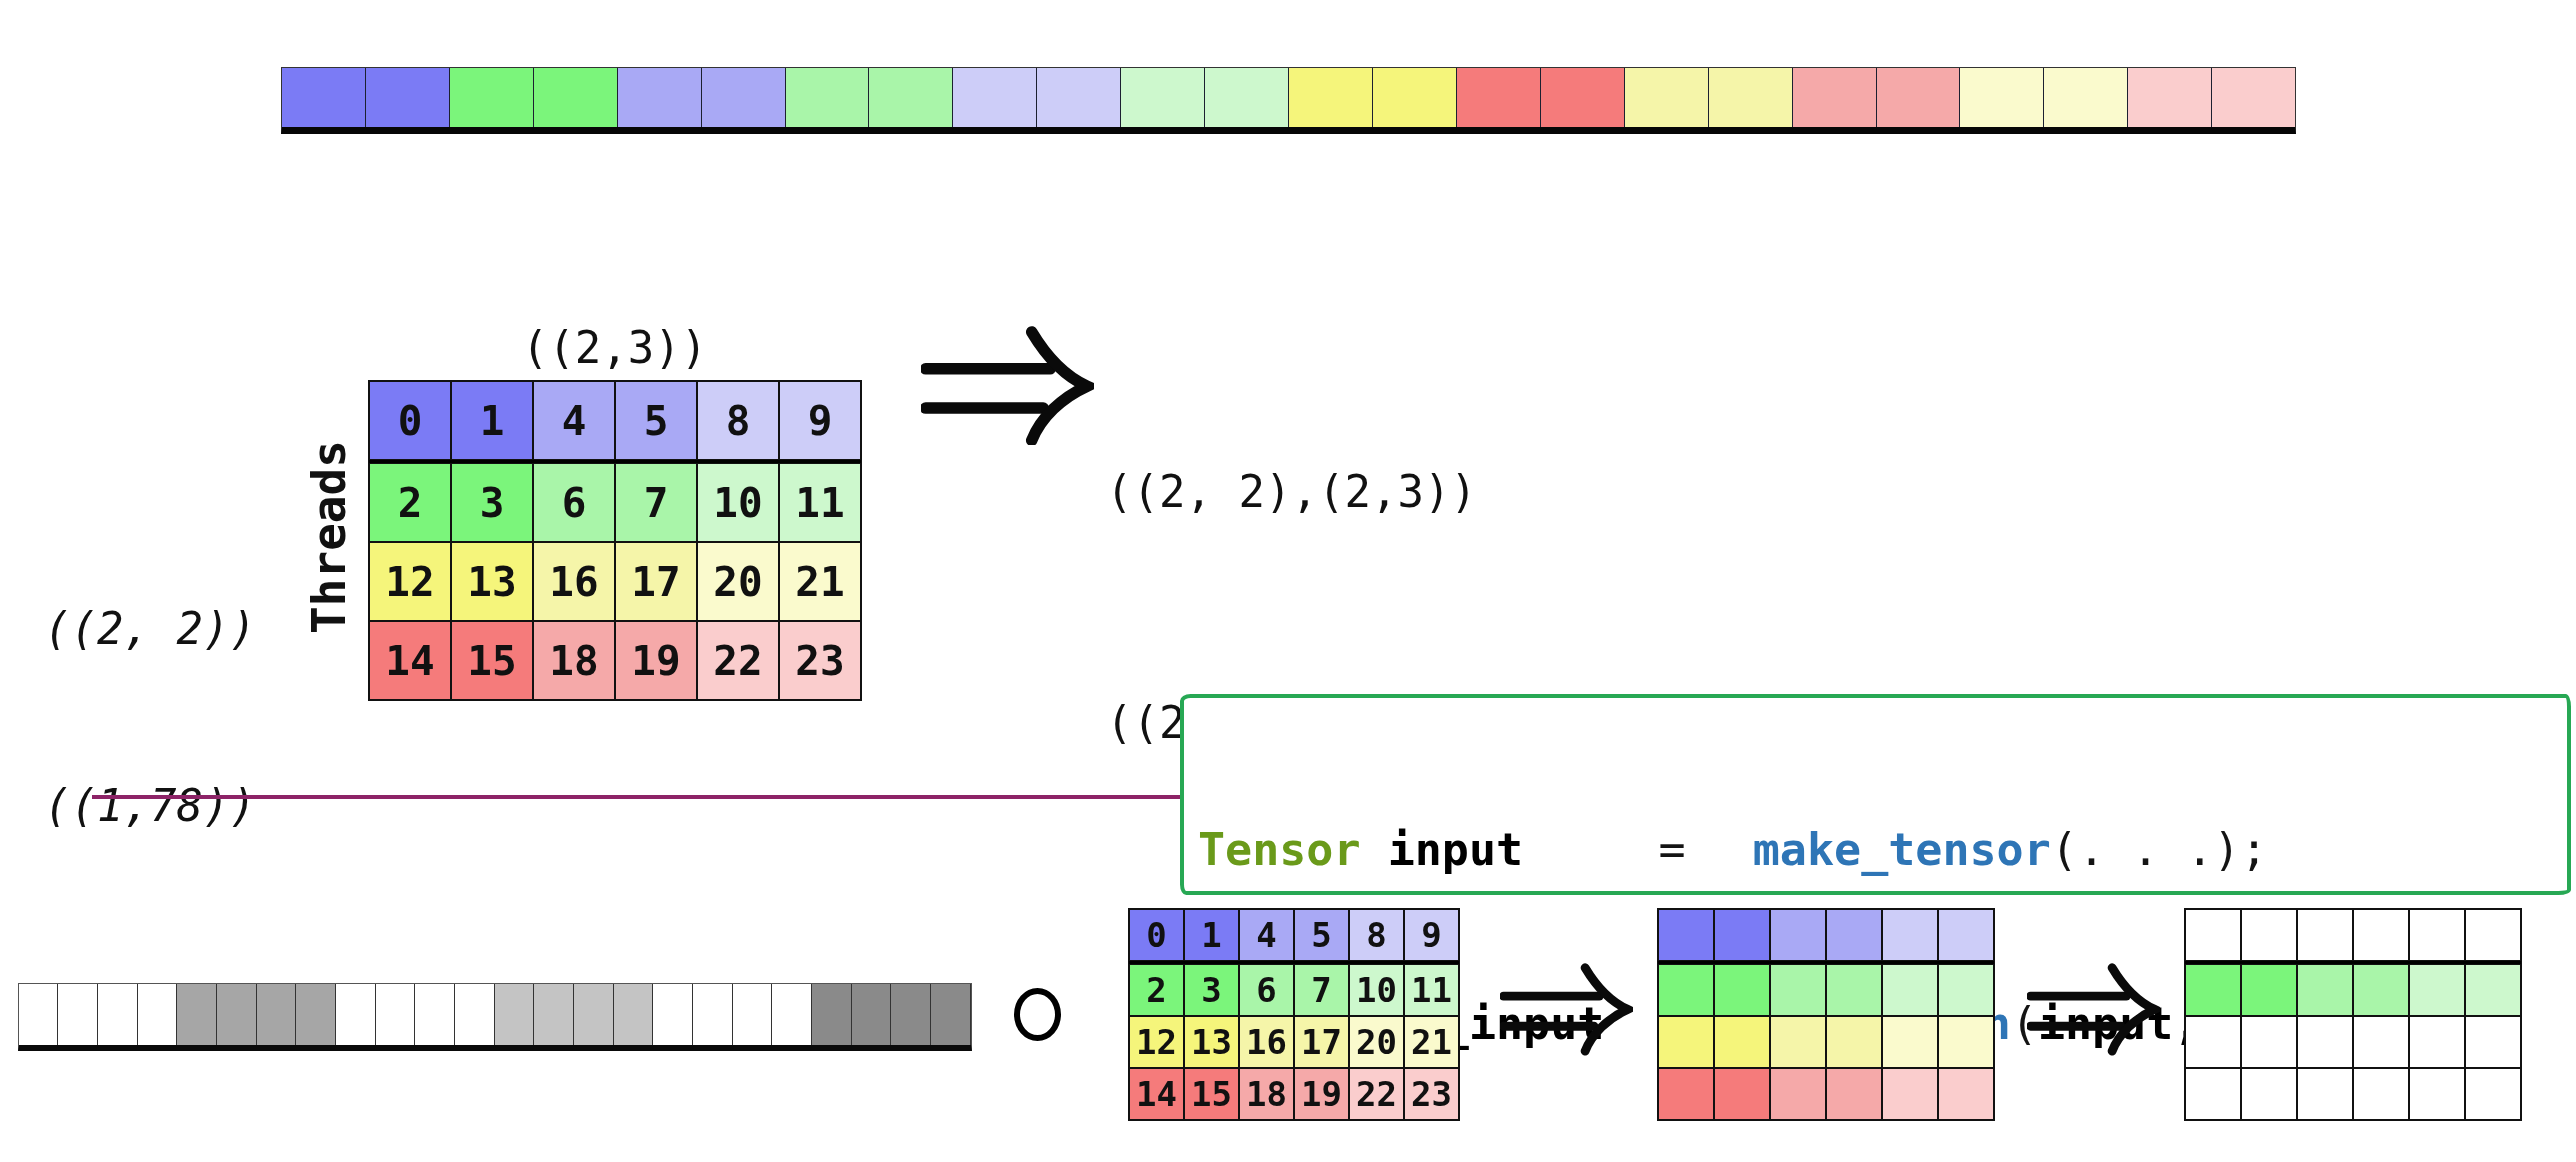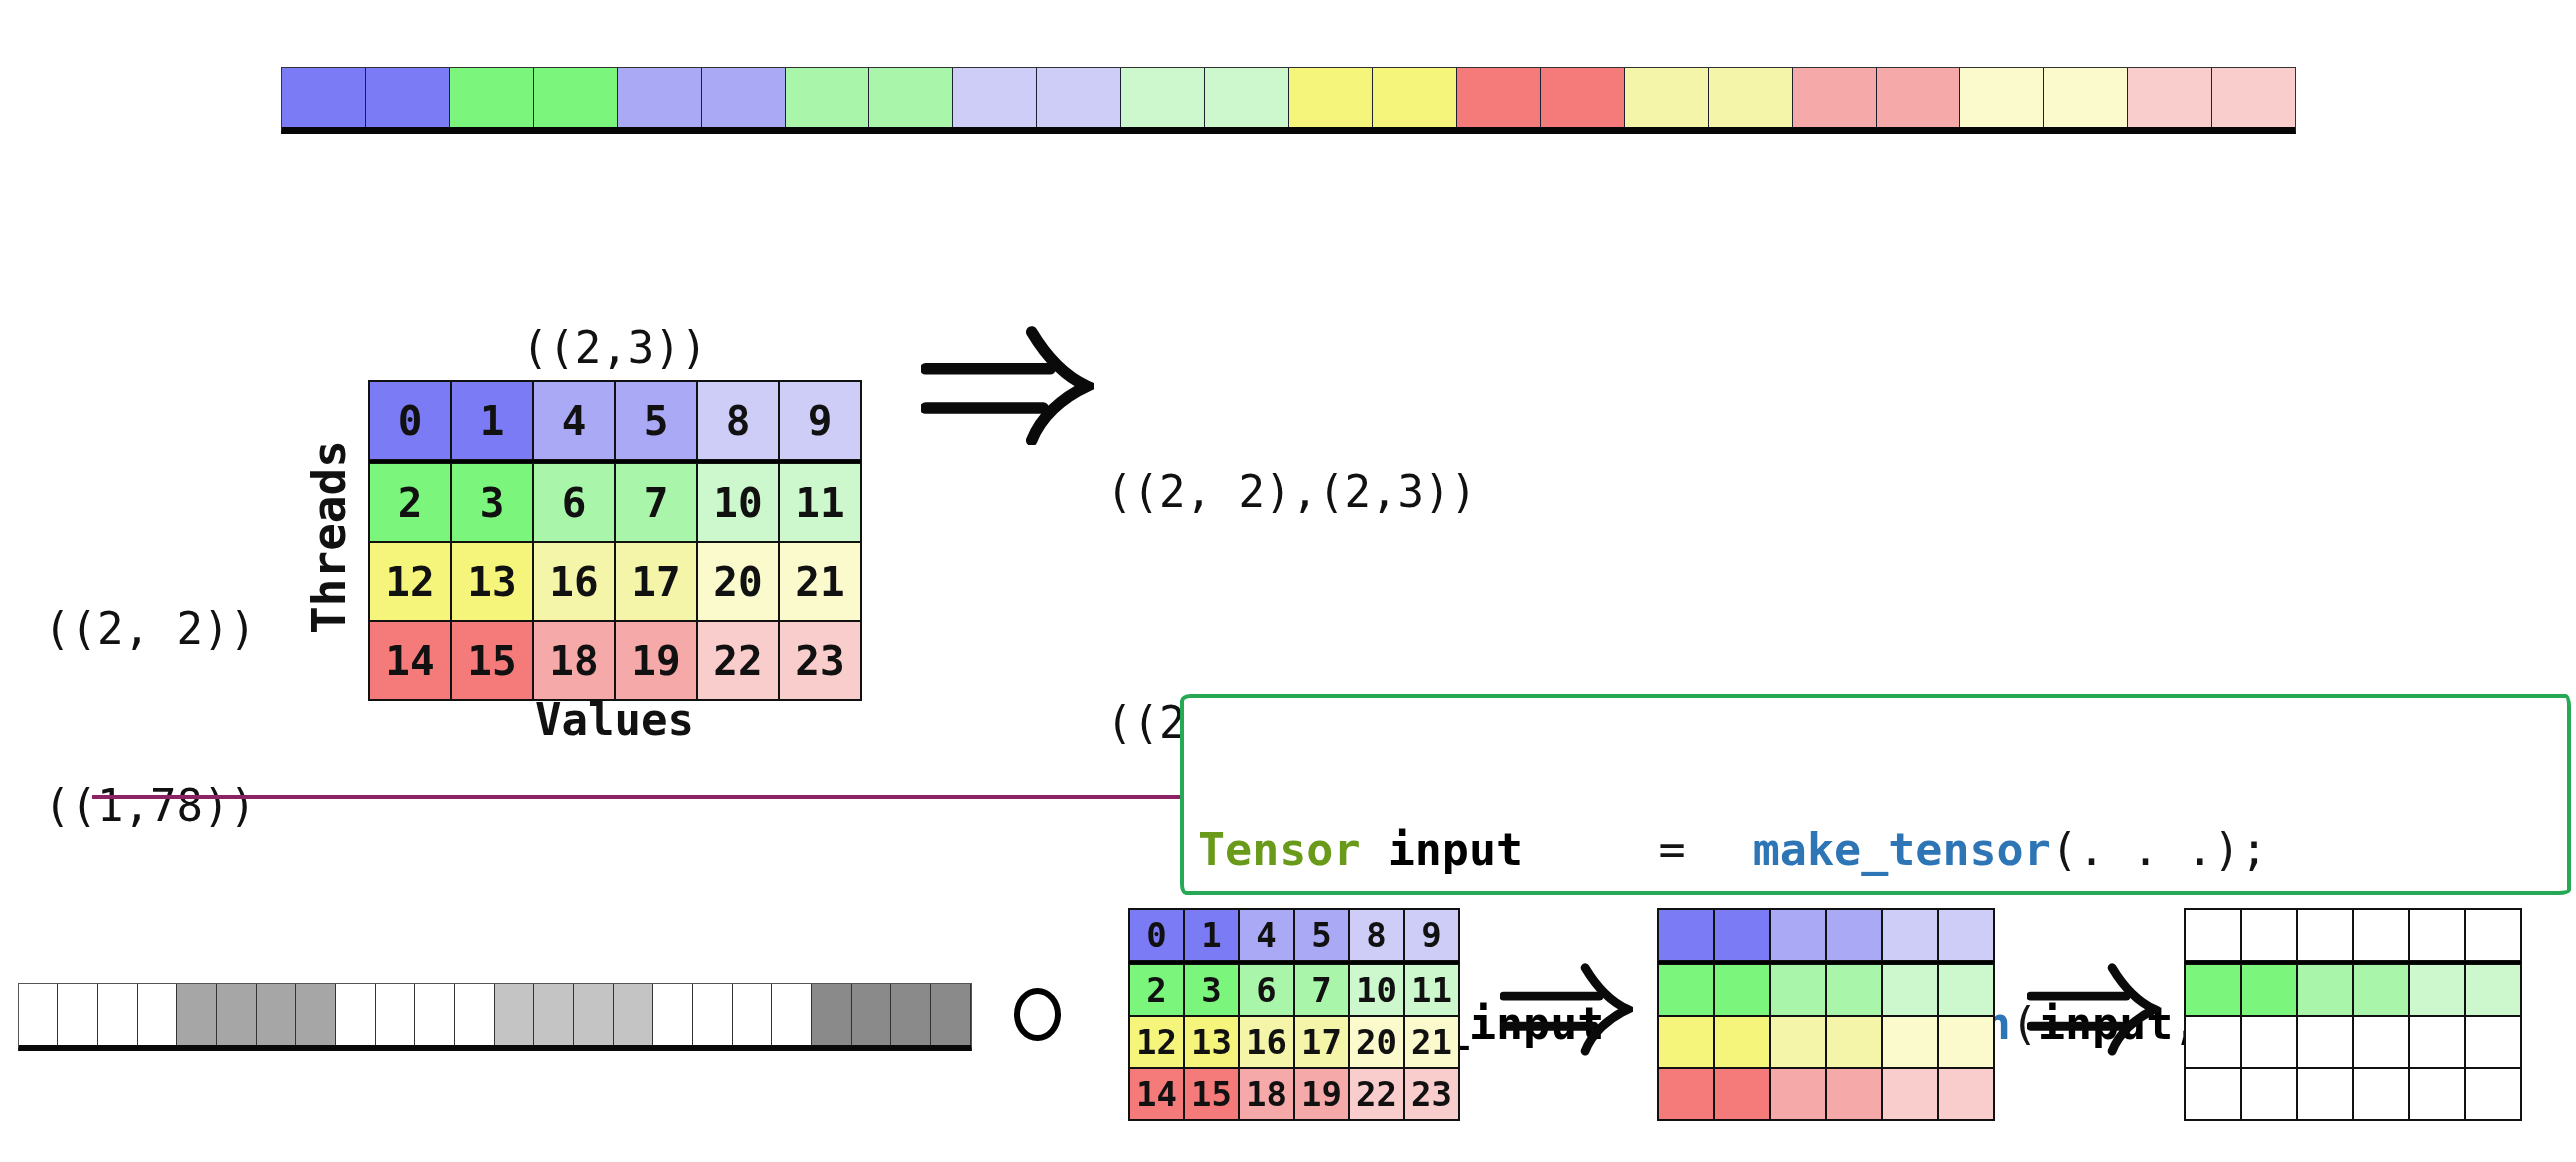--- a/index.html
+++ b/index.html
@@ -28,21 +28,21 @@
   #bt2{left:1657px;top:908px;}
   #bt2 .cell{width:56px;height:52px;font-size:34px;}
   #bt3{left:2184px;top:908px;}
   #bt3 .cell{width:56px;height:52px;font-size:34px;}
 
   
   .vblock{left:368px;top:193px;width:493px;text-align:center;font-size:44px;line-height:62px;white-space:pre;}
   .b{font-weight:bold;}
   .threadsTitle{left:329px;top:537px;transform:translate(-50%,-50%) rotate(-90deg);
                 font-weight:bold;font-size:46px;white-space:nowrap;}
-  .ltuples{left:44px;top:481px;font-size:44px;line-height:59px;white-space:pre;}
+  .ltuples{left:44px;top:481px;font-size:44px;line-height:59px;white-space:pre;font-style:italic;}
   .thrval{left:1106px;top:299px;font-size:44px;line-height:77px;white-space:pre;}
 
   
   .hline{left:92px;top:795px;width:1090px;height:4.4px;background:#8d2367;}
 
   
   .codebox{left:1180px;top:694px;width:1391px;height:201px;box-sizing:border-box;background:#fff;
            border:4.4px solid #27a854;border-radius:10.6px 5.3px 12.4px 6.2px / 7px 12.4px 5.3px 10.6px;
            padding:7px 14px;font-size:45px;line-height:58px;white-space:pre;font-weight:bold;}
   .codebox .pl{font-weight:normal;color:#141414;}
@@ -83,21 +83,20 @@
       <div class="cell" style="background: rgb(245, 169, 169);"></div>
       <div class="cell" style="background: rgb(250, 250, 205);"></div>
       <div class="cell" style="background: rgb(250, 250, 205);"></div>
       <div class="cell" style="background: rgb(250, 205, 205);"></div>
       <div class="cell" style="background: rgb(250, 205, 205);"></div>
     </div>
 
   <div class="vblock abs">
     <div>((2,3))</div>
     <div>((1,4))</div>
-    <div class="b">Values</div>
   </div>
 
   <div class="threadsTitle abs">Threads</div>
 
   <div class="ltuples abs">
     <div>((2, 2))</div>
     <div>((1,78))</div>
   </div>
 
   <div id="mainTable" class="grid">

